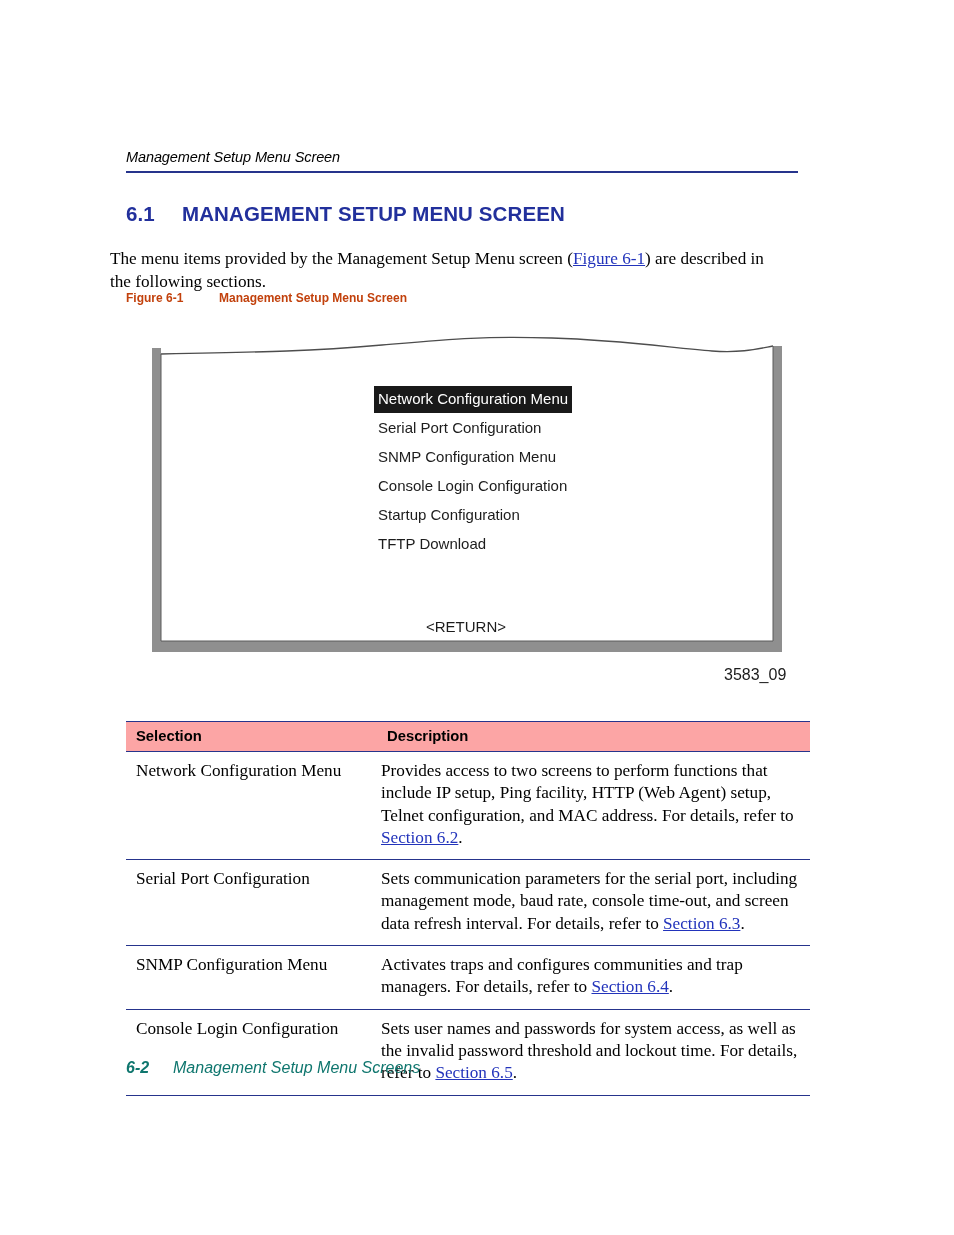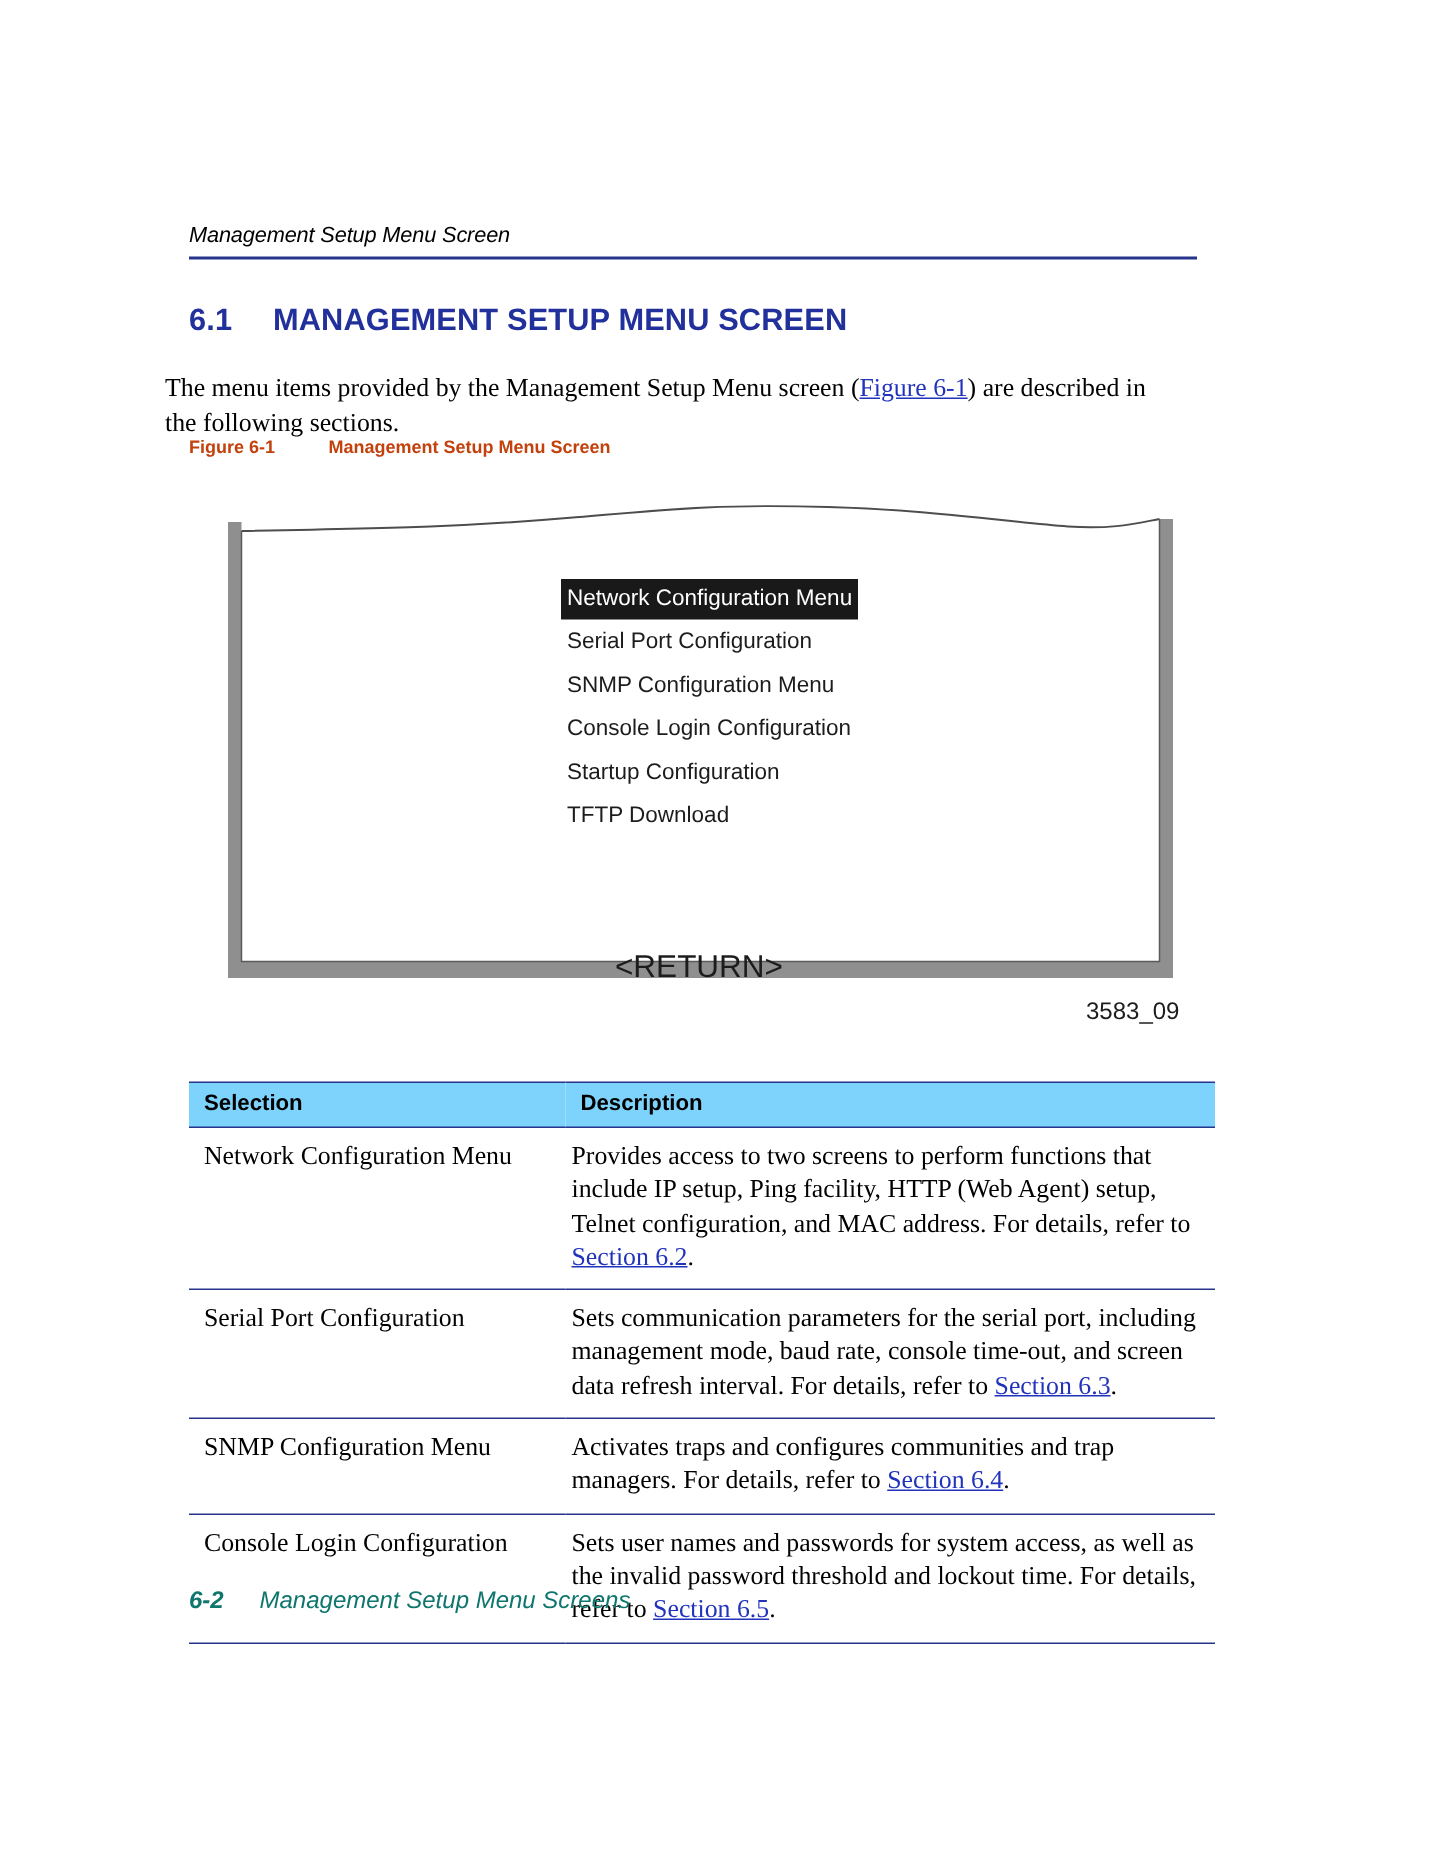--- a/index.html
+++ b/index.html
@@ -135,23 +135,22 @@
     background: #191919;
     color: #ffffff;
   }
   .return-line {
     position: absolute;
     left: 0;
     top: 264px;
     width: 608px;
     text-align: center;
     font-family: "Liberation Sans", "DejaVu Sans", sans-serif;
-    font-size: 21px;
+    font-size: 15px;
     color: #1c1c1c;
-    margin-top: 15px;
   }
   .figure-id {
     position: absolute;
     left: 724px;
     top: 666px;
     font-family: "Liberation Sans", "DejaVu Sans", sans-serif;
     font-size: 16px;
     color: #1c1c1c;
     white-space: nowrap;
   }
@@ -161,21 +160,21 @@
     position: absolute;
     left: 126px;
     top: 721px;
     width: 684px;
     border-collapse: collapse;
   }
   .sel-table col.c1 { width: 251px; }
   .sel-table col.c2 { width: 433px; }
 
   .sel-table thead th {
-    background: #7dd3fc;
+    background: #fca5a5;
     font-family: "Liberation Sans", "DejaVu Sans", sans-serif;
     font-weight: bold;
     font-size: 14.8px;
     color: #000000;
     text-align: left;
     padding: 6px 6px 7px 10px;
     border-top: 1.6px solid #26348c;
     border-bottom: 1.6px solid #26348c;
   }
   .sel-table tbody td {

